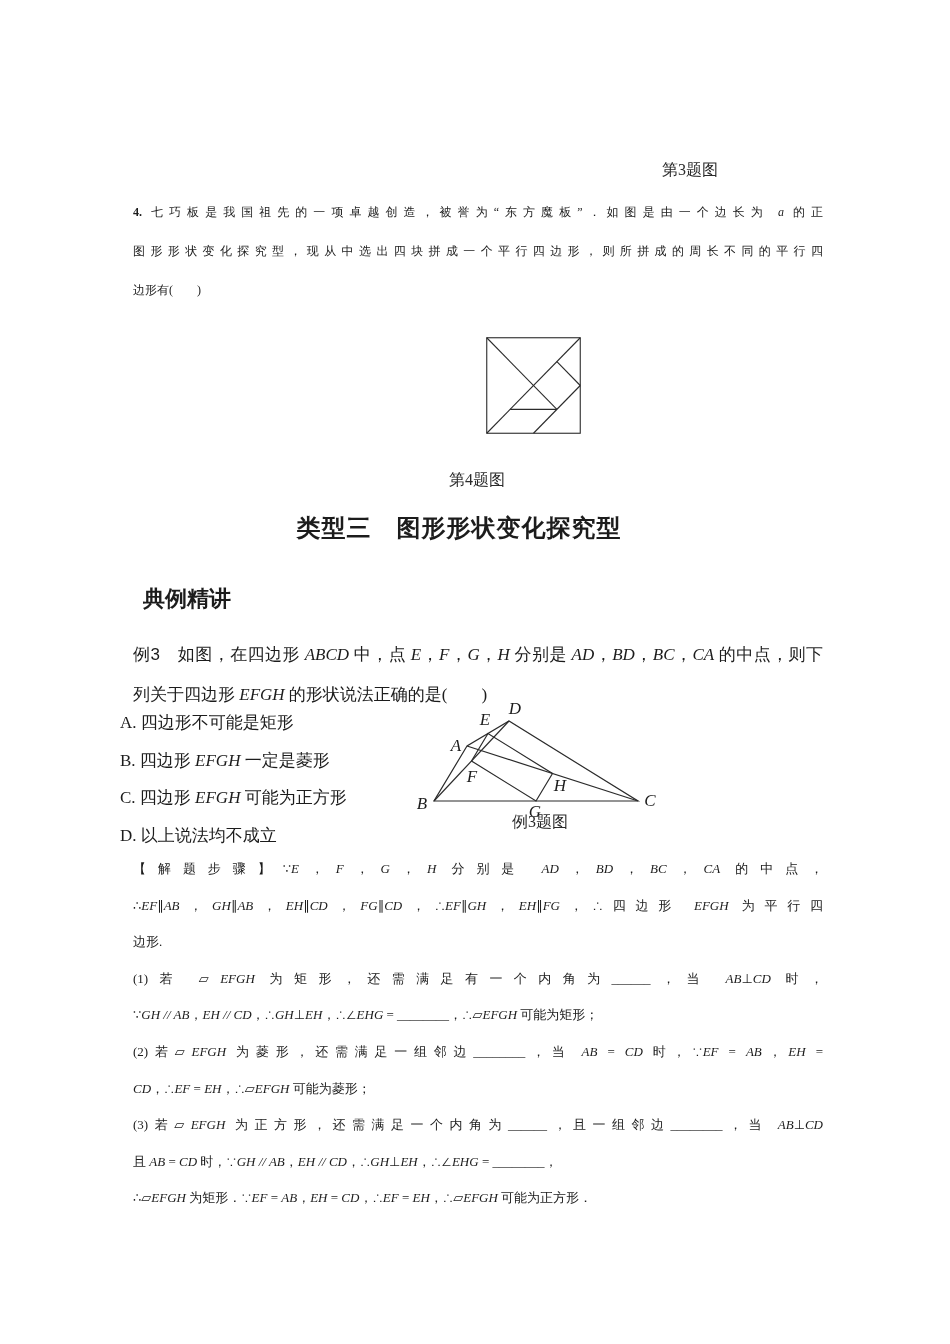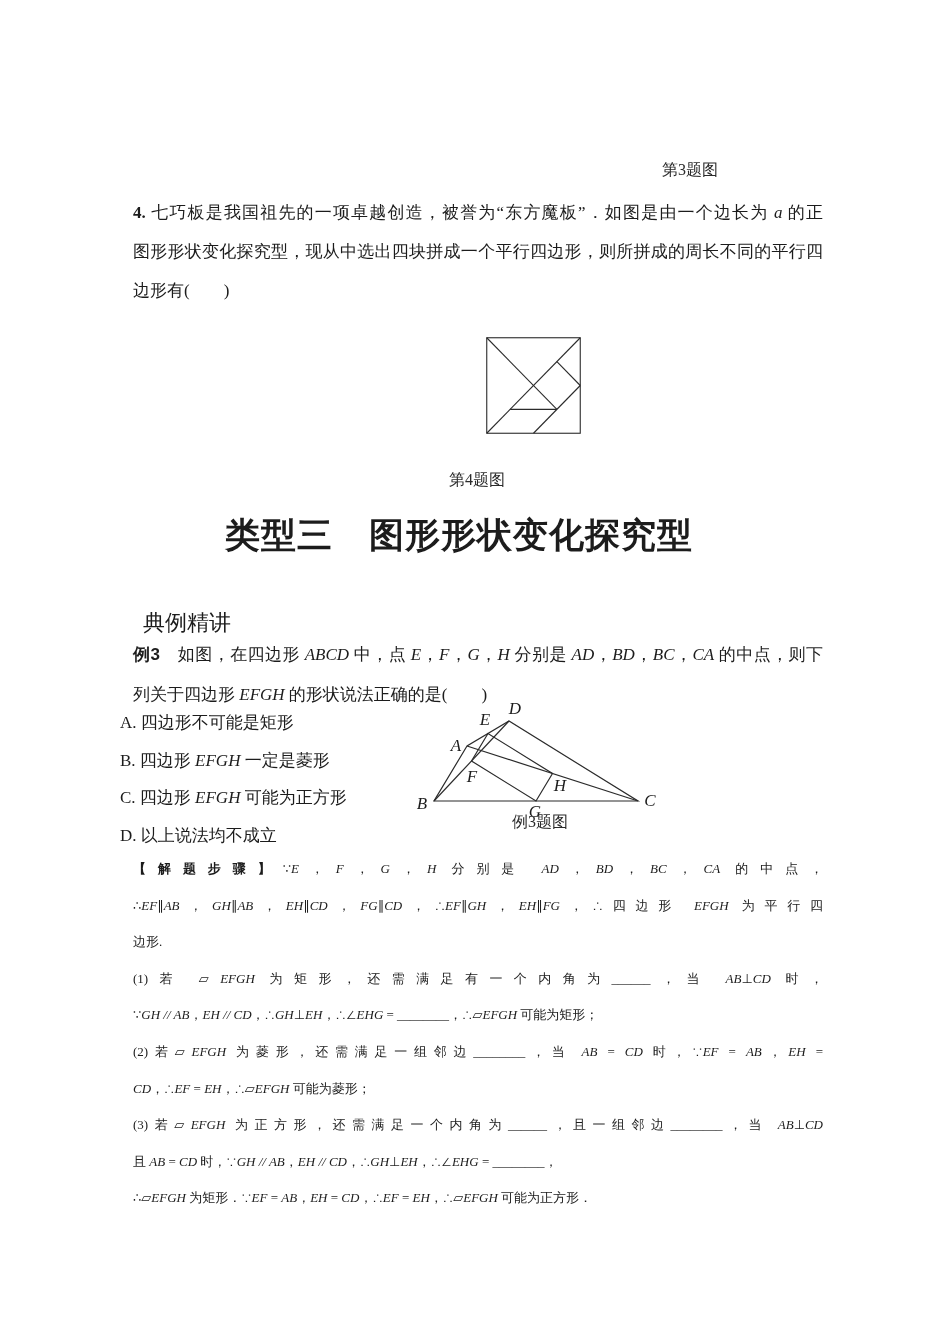--- a/index.html
+++ b/index.html
@@ -10,36 +10,36 @@
     background:#ffffff;
     color:#1c1c1c;
     font-family:"Liberation Serif", serif;
     overflow:hidden;
     padding-left:12px;
   }
   .abs{position:absolute;}
   .textblock{width:690px;}
   .line{position:relative;white-space:normal;overflow:visible;}
   .just{text-align:justify;text-align-last:justify;}
-  .q4 .line{height:39px;line-height:39px;font-size:17px;}
+  .q4 .line{height:39px;line-height:39px;font-size:12px;}
   .ex3 .line{height:40px;line-height:40px;font-size:17px;}
   .opts .line{height:37.5px;line-height:37.5px;font-size:17px;}
   .sol .line{height:36.6px;line-height:36.6px;font-size:13px;}
   .math{font-family:"Liberation Serif", serif;font-style:italic;}
   .b{font-weight:bold;}
-  .h{font-weight:bold;font-family:"Liberation Sans", sans-serif;}
+  .h{font-weight:normal;font-family:"Liberation Sans", sans-serif;}
   .figcaption{font-size:16px;color:#2a2a2a;text-align:center;}
   #section-title{
     width:918px;text-align:center;
     font-family:"Liberation Sans", sans-serif;
-    font-weight:bold;font-size:35px;letter-spacing:1px;
+    font-weight:bold;font-size:24px;letter-spacing:1px;
   }
   #subsection-title{
     font-family:"Liberation Sans", sans-serif;
-    font-weight:normal;font-size:22px;margin-top:24px;
+    font-weight:bold;font-size:22px;
   }
   svg{display:block;}
   svg text{font-size:17px;font-family:"Liberation Serif", serif;font-style:italic;fill:#1c1c1c;}
 </style>
 </head>
 <body>
 
 <div id="page">
 
   <div class="abs figcaption" style="left:630px;top:160px;width:120px;">第3题图</div>

